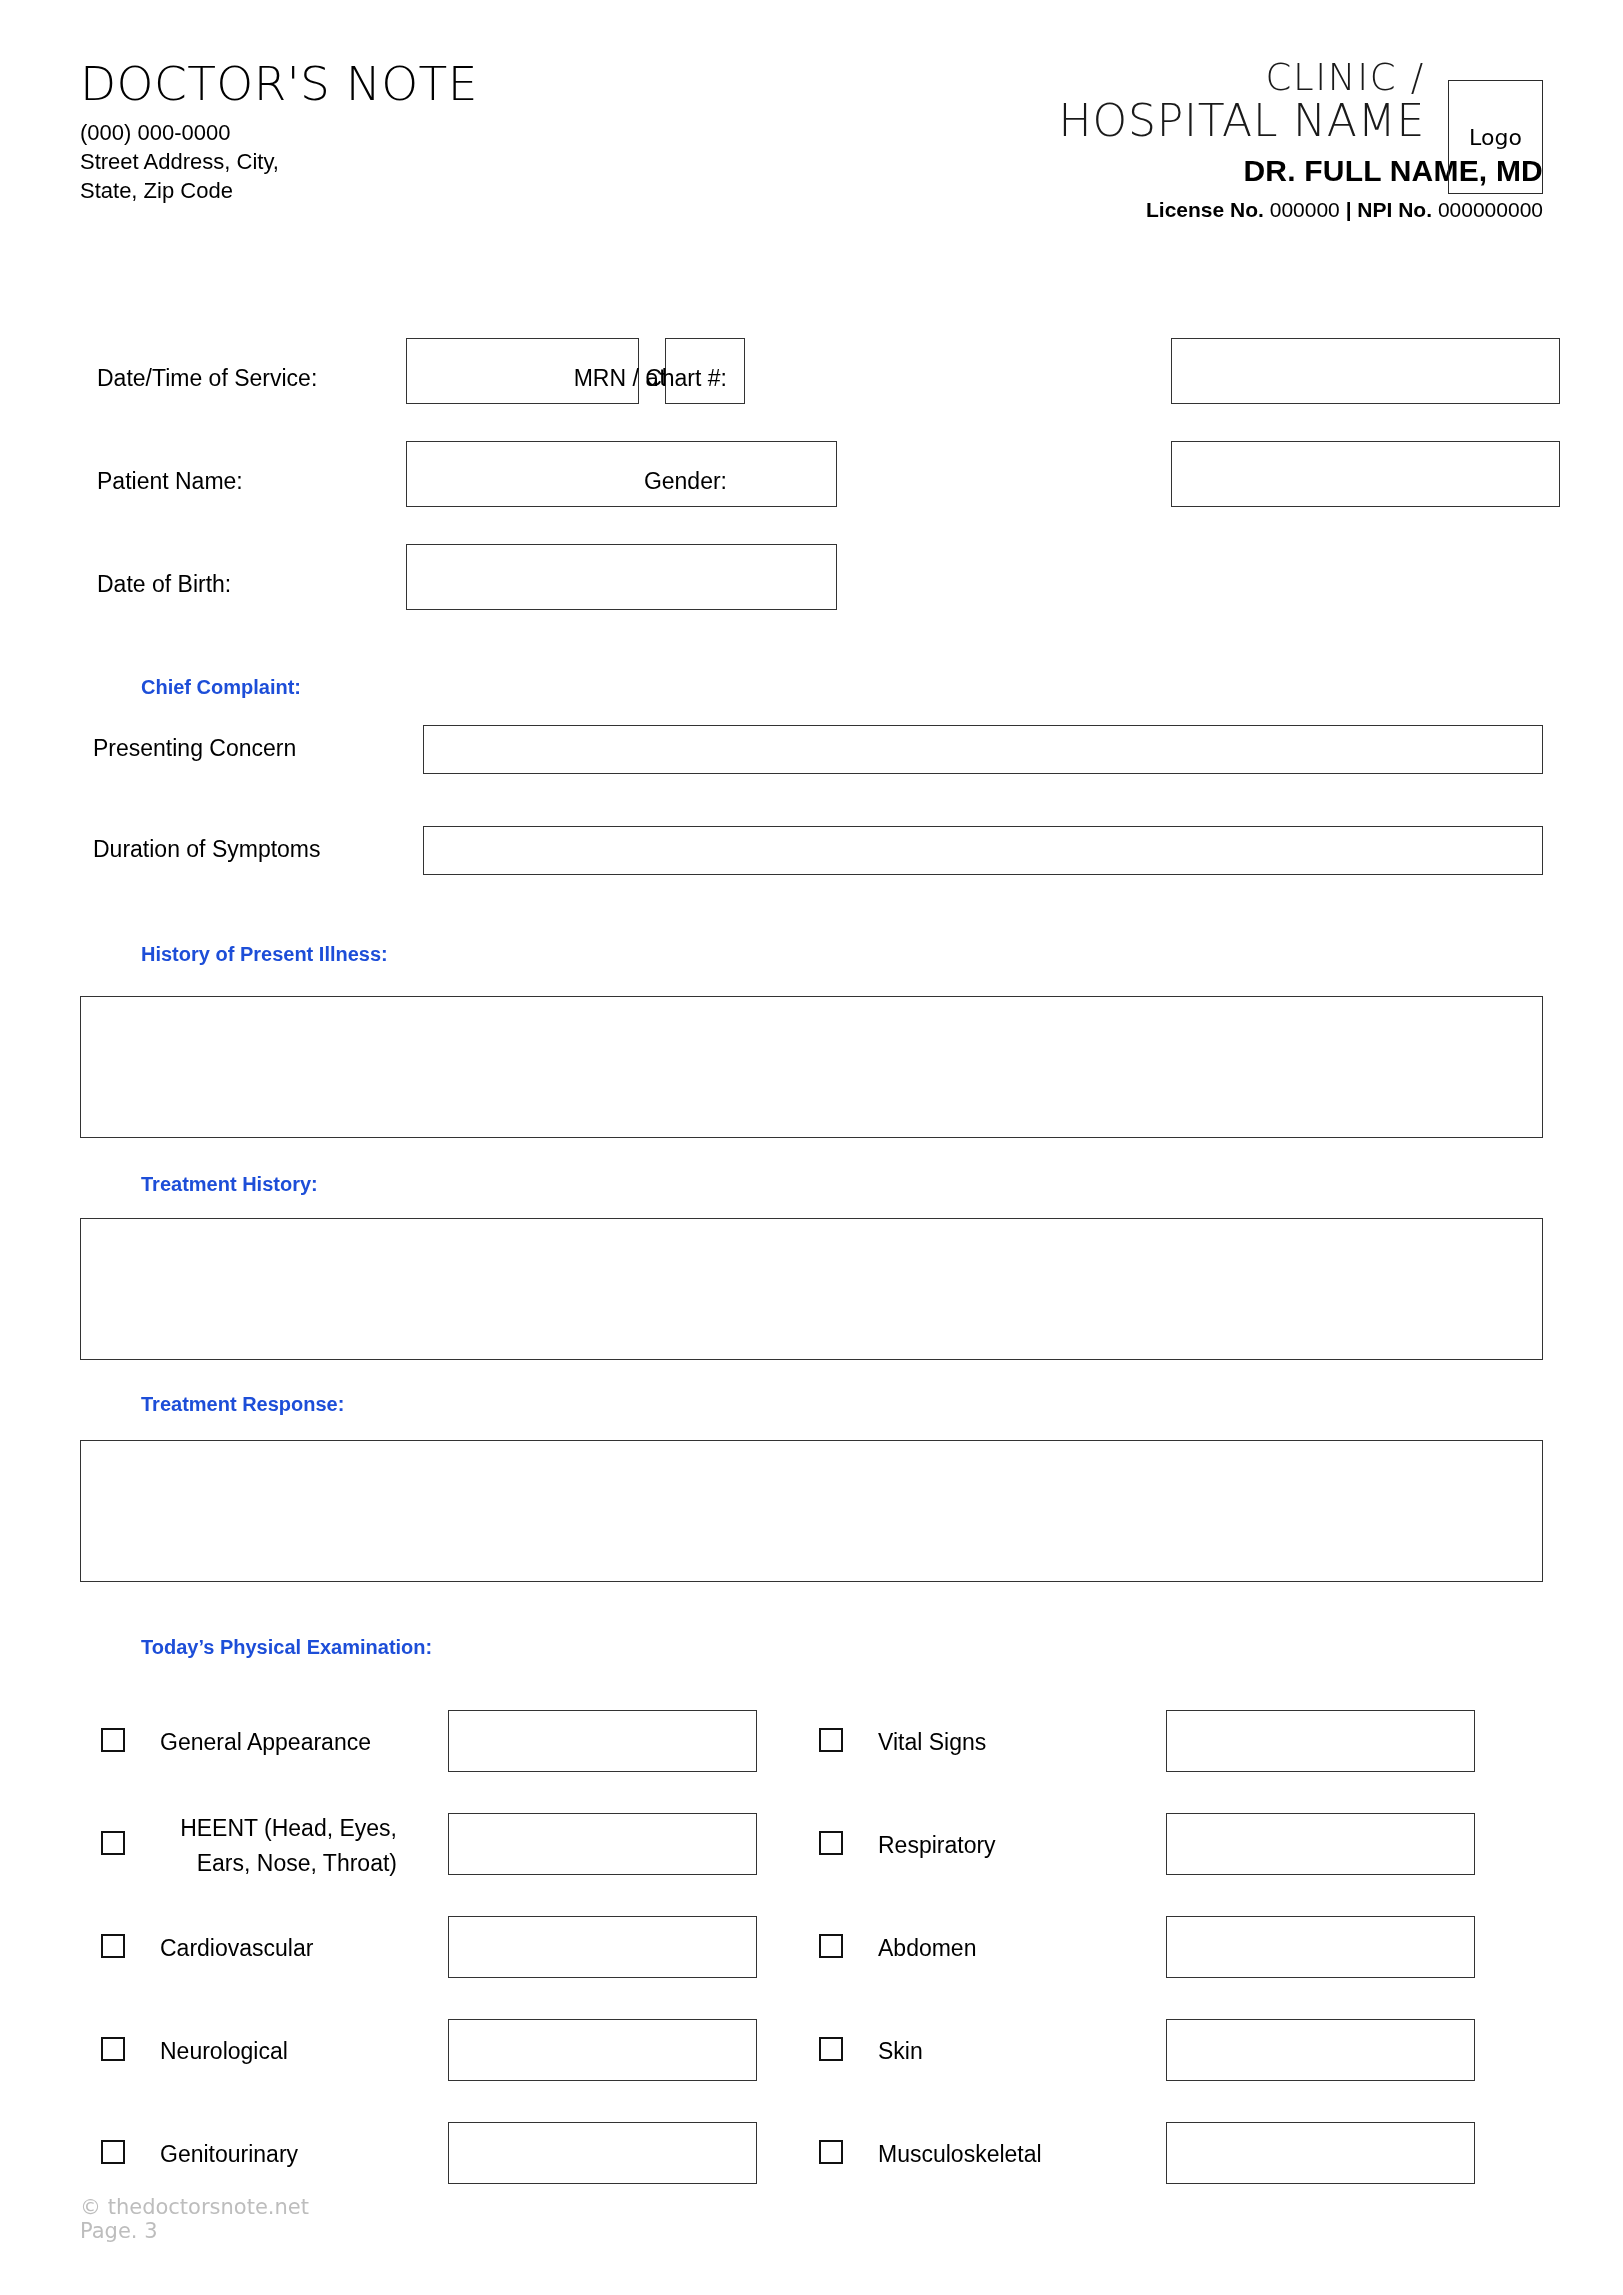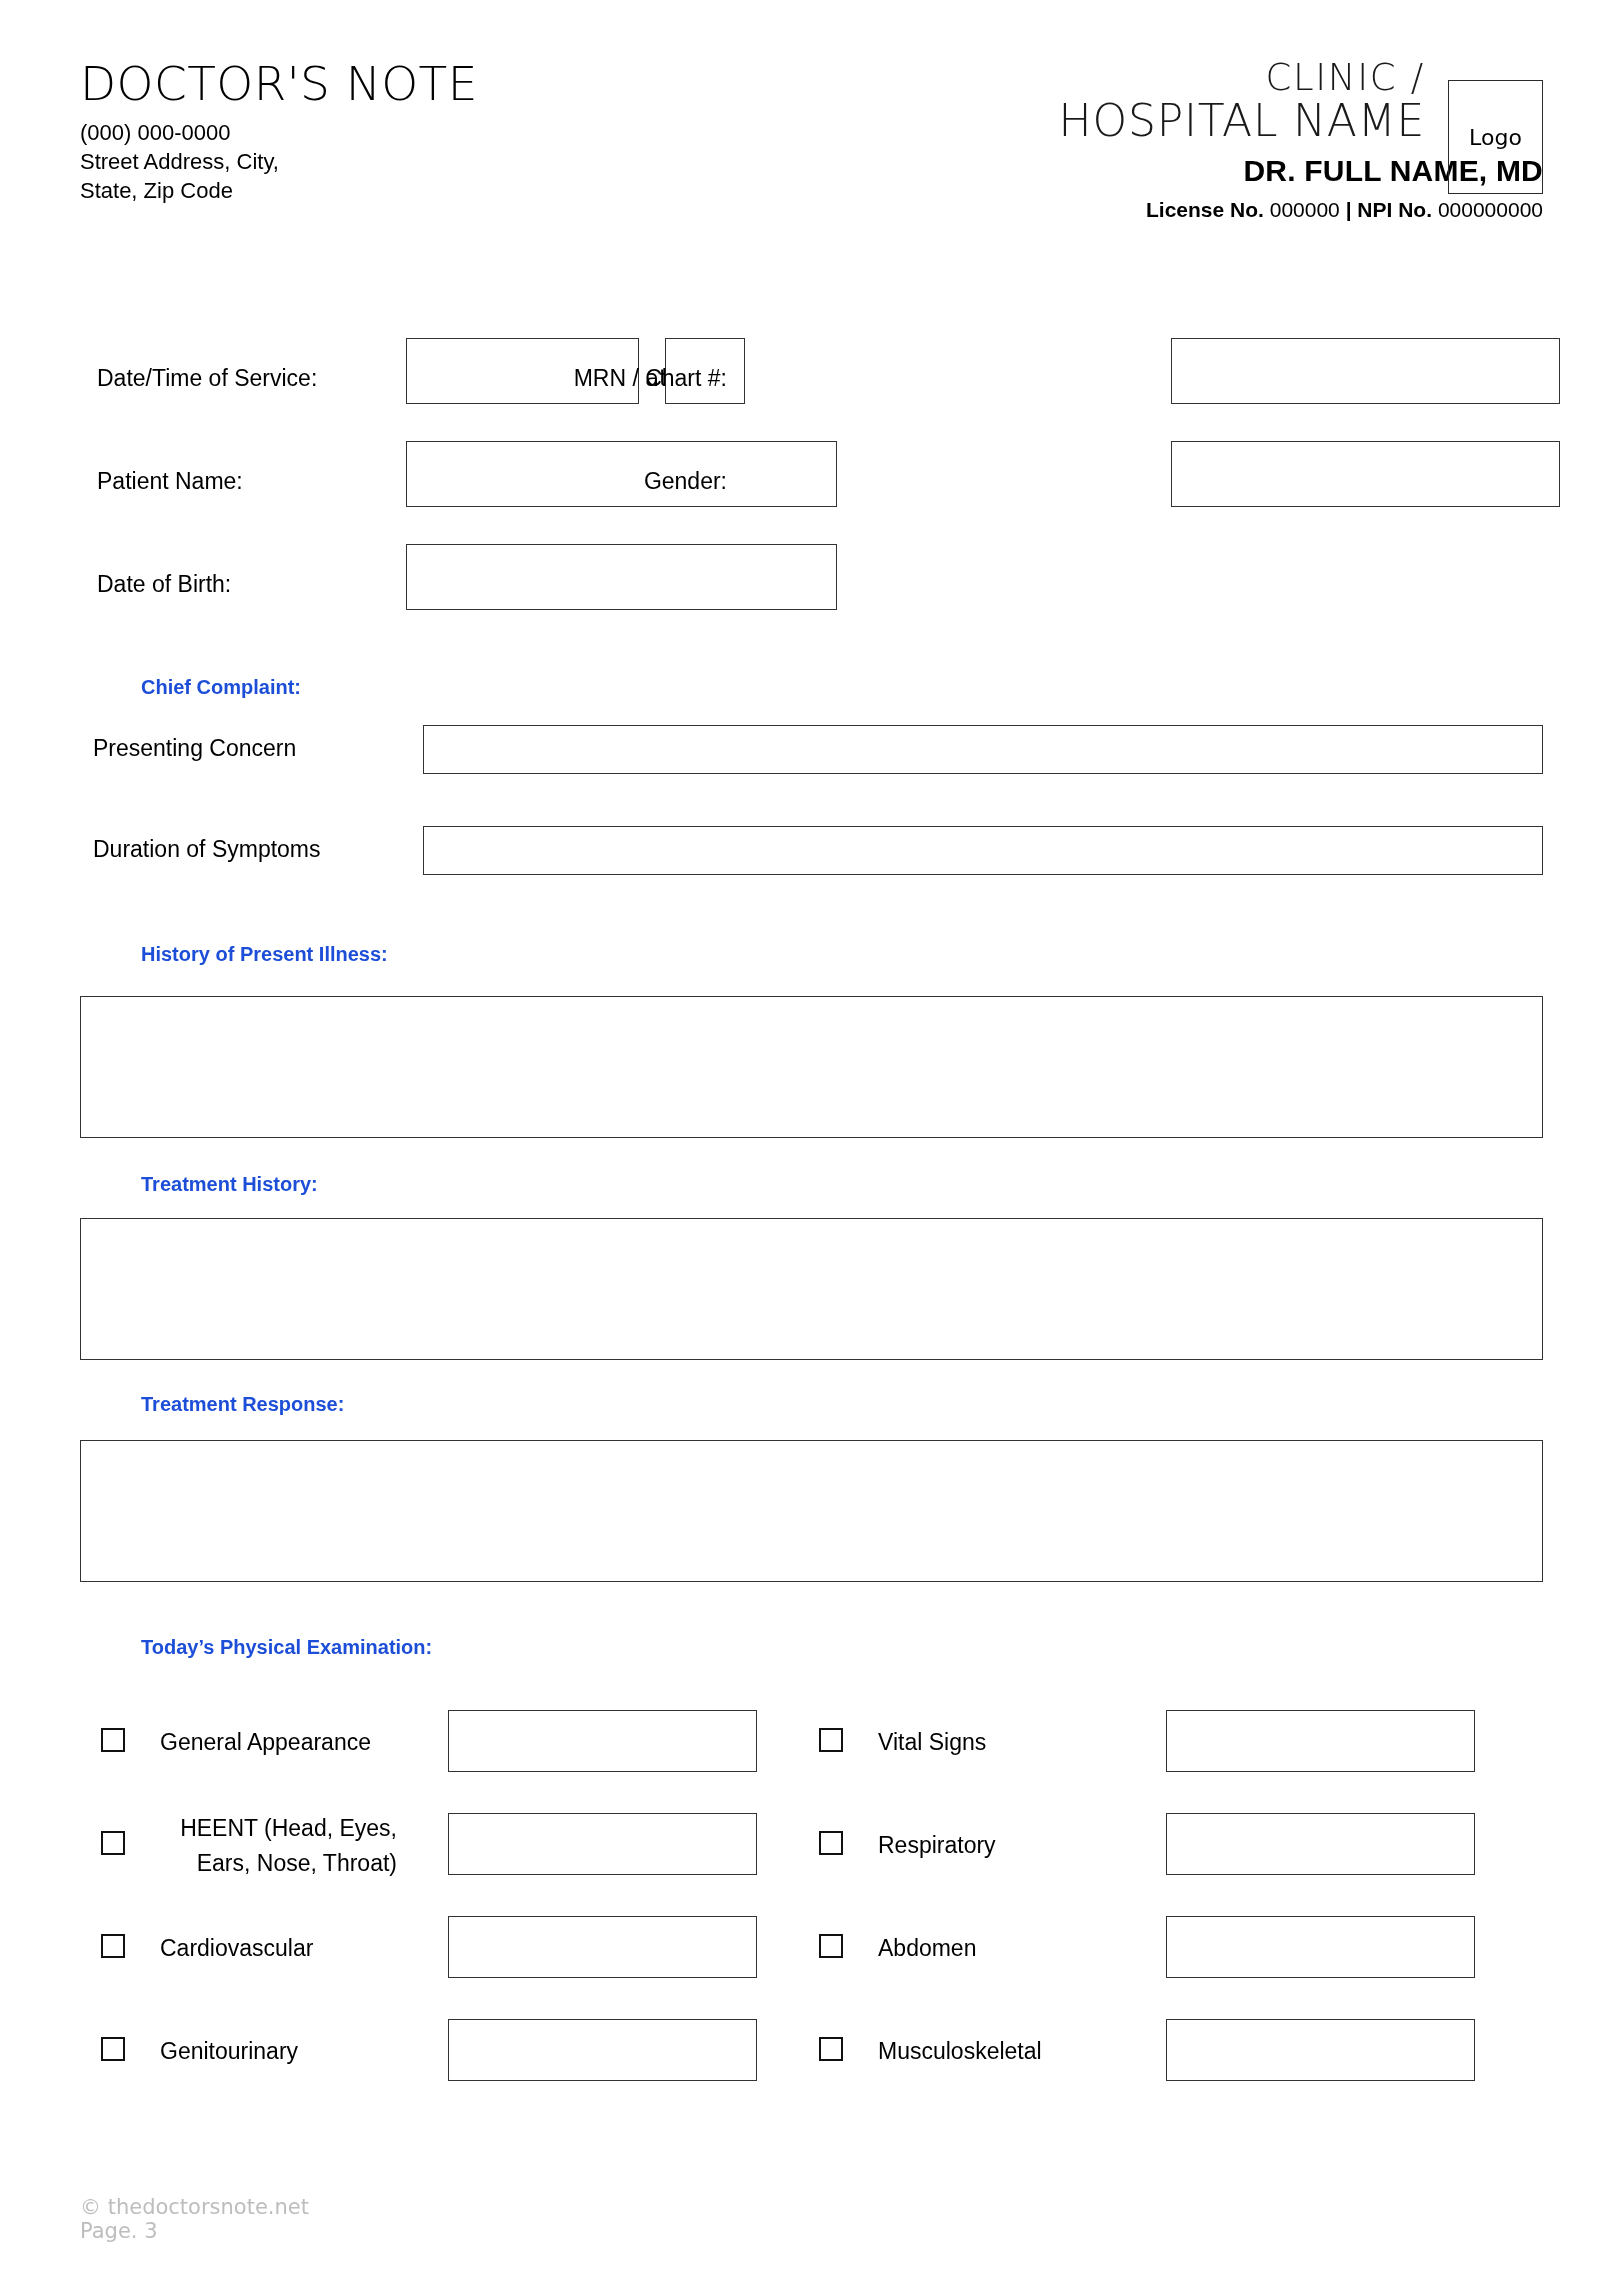--- a/index.html
+++ b/index.html
@@ -394,20 +394,32 @@
         <div class="exam-label">Cardiovascular</div>
         <div class="exam-box"></div>
       </div>
       <div class="exam-cell col-right">
         <div class="exam-check"></div>
         <div class="exam-label">Abdomen</div>
         <div class="exam-box"></div>
       </div>
     </div>
 
+    <div class="exam-row">
+      <div class="exam-cell col-left">
+        <div class="exam-check"></div>
+        <div class="exam-label">Neurological</div>
+        <div class="exam-box"></div>
+      </div>
+      <div class="exam-cell col-right">
+        <div class="exam-check"></div>
+        <div class="exam-label">Skin</div>
+        <div class="exam-box"></div>
+      </div>
+    </div>
 
     <div class="exam-row">
       <div class="exam-cell col-left">
         <div class="exam-check"></div>
         <div class="exam-label">Genitourinary</div>
         <div class="exam-box"></div>
       </div>
       <div class="exam-cell col-right">
         <div class="exam-check"></div>
         <div class="exam-label">Musculoskeletal</div>

